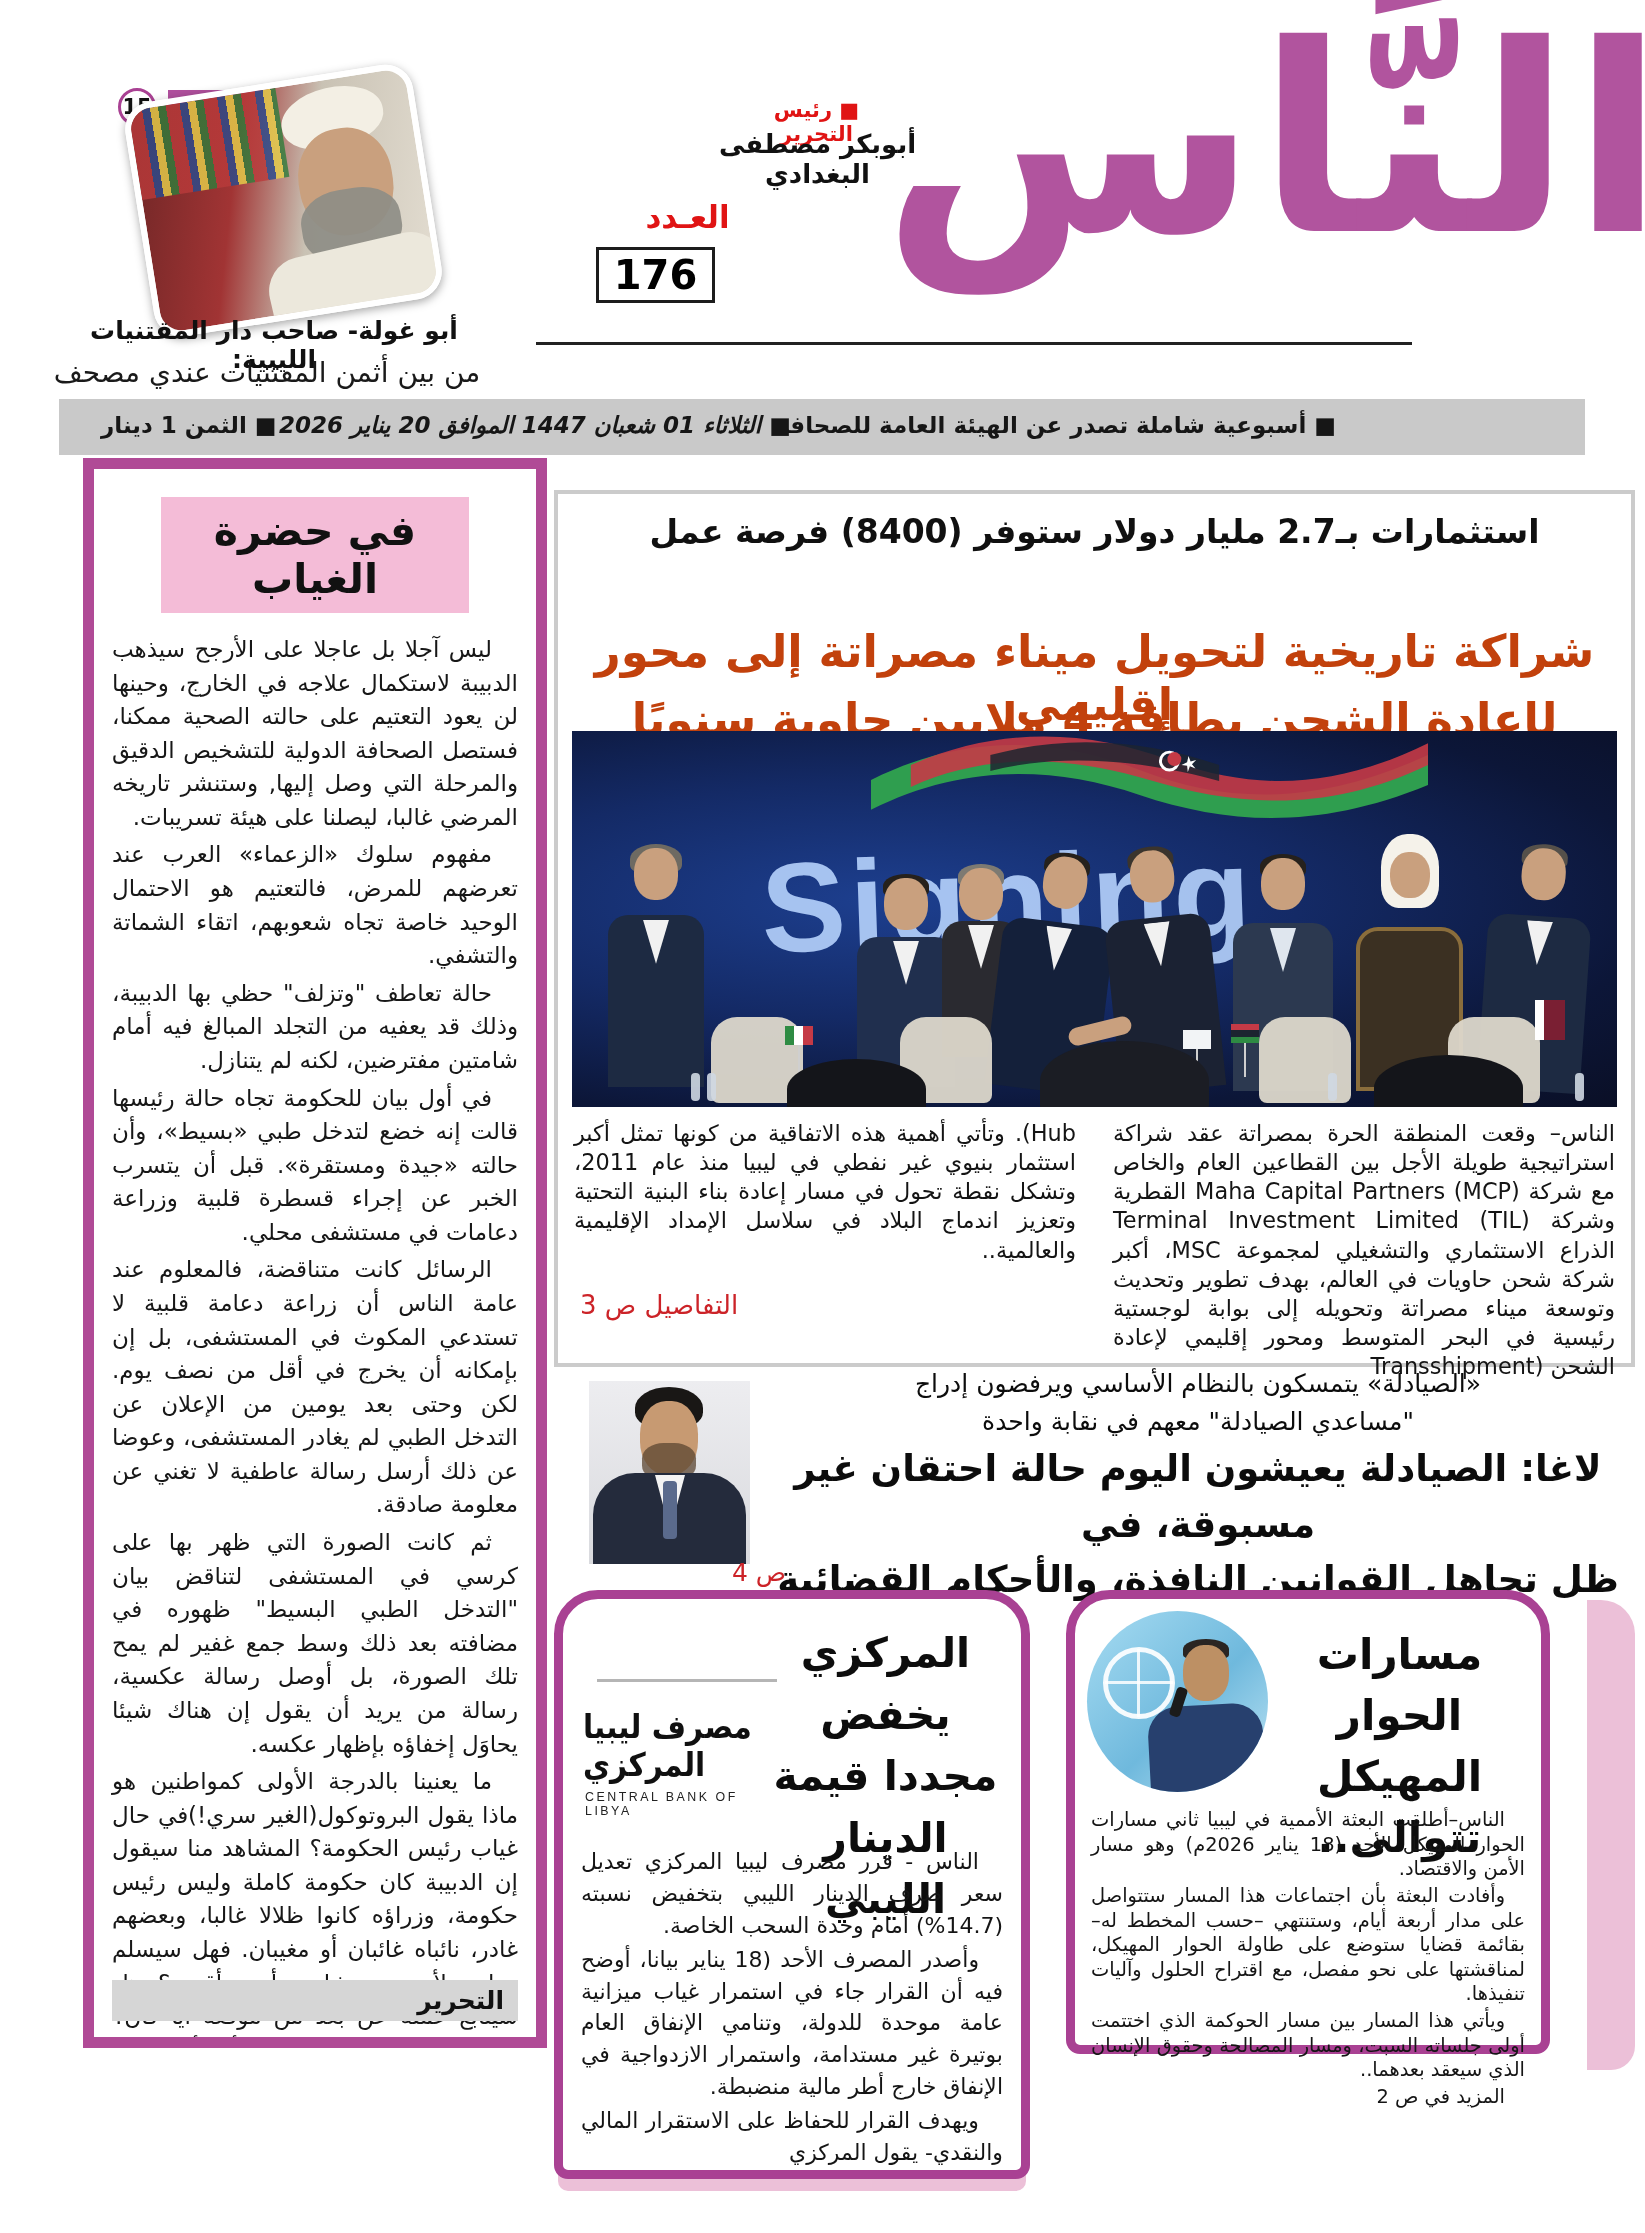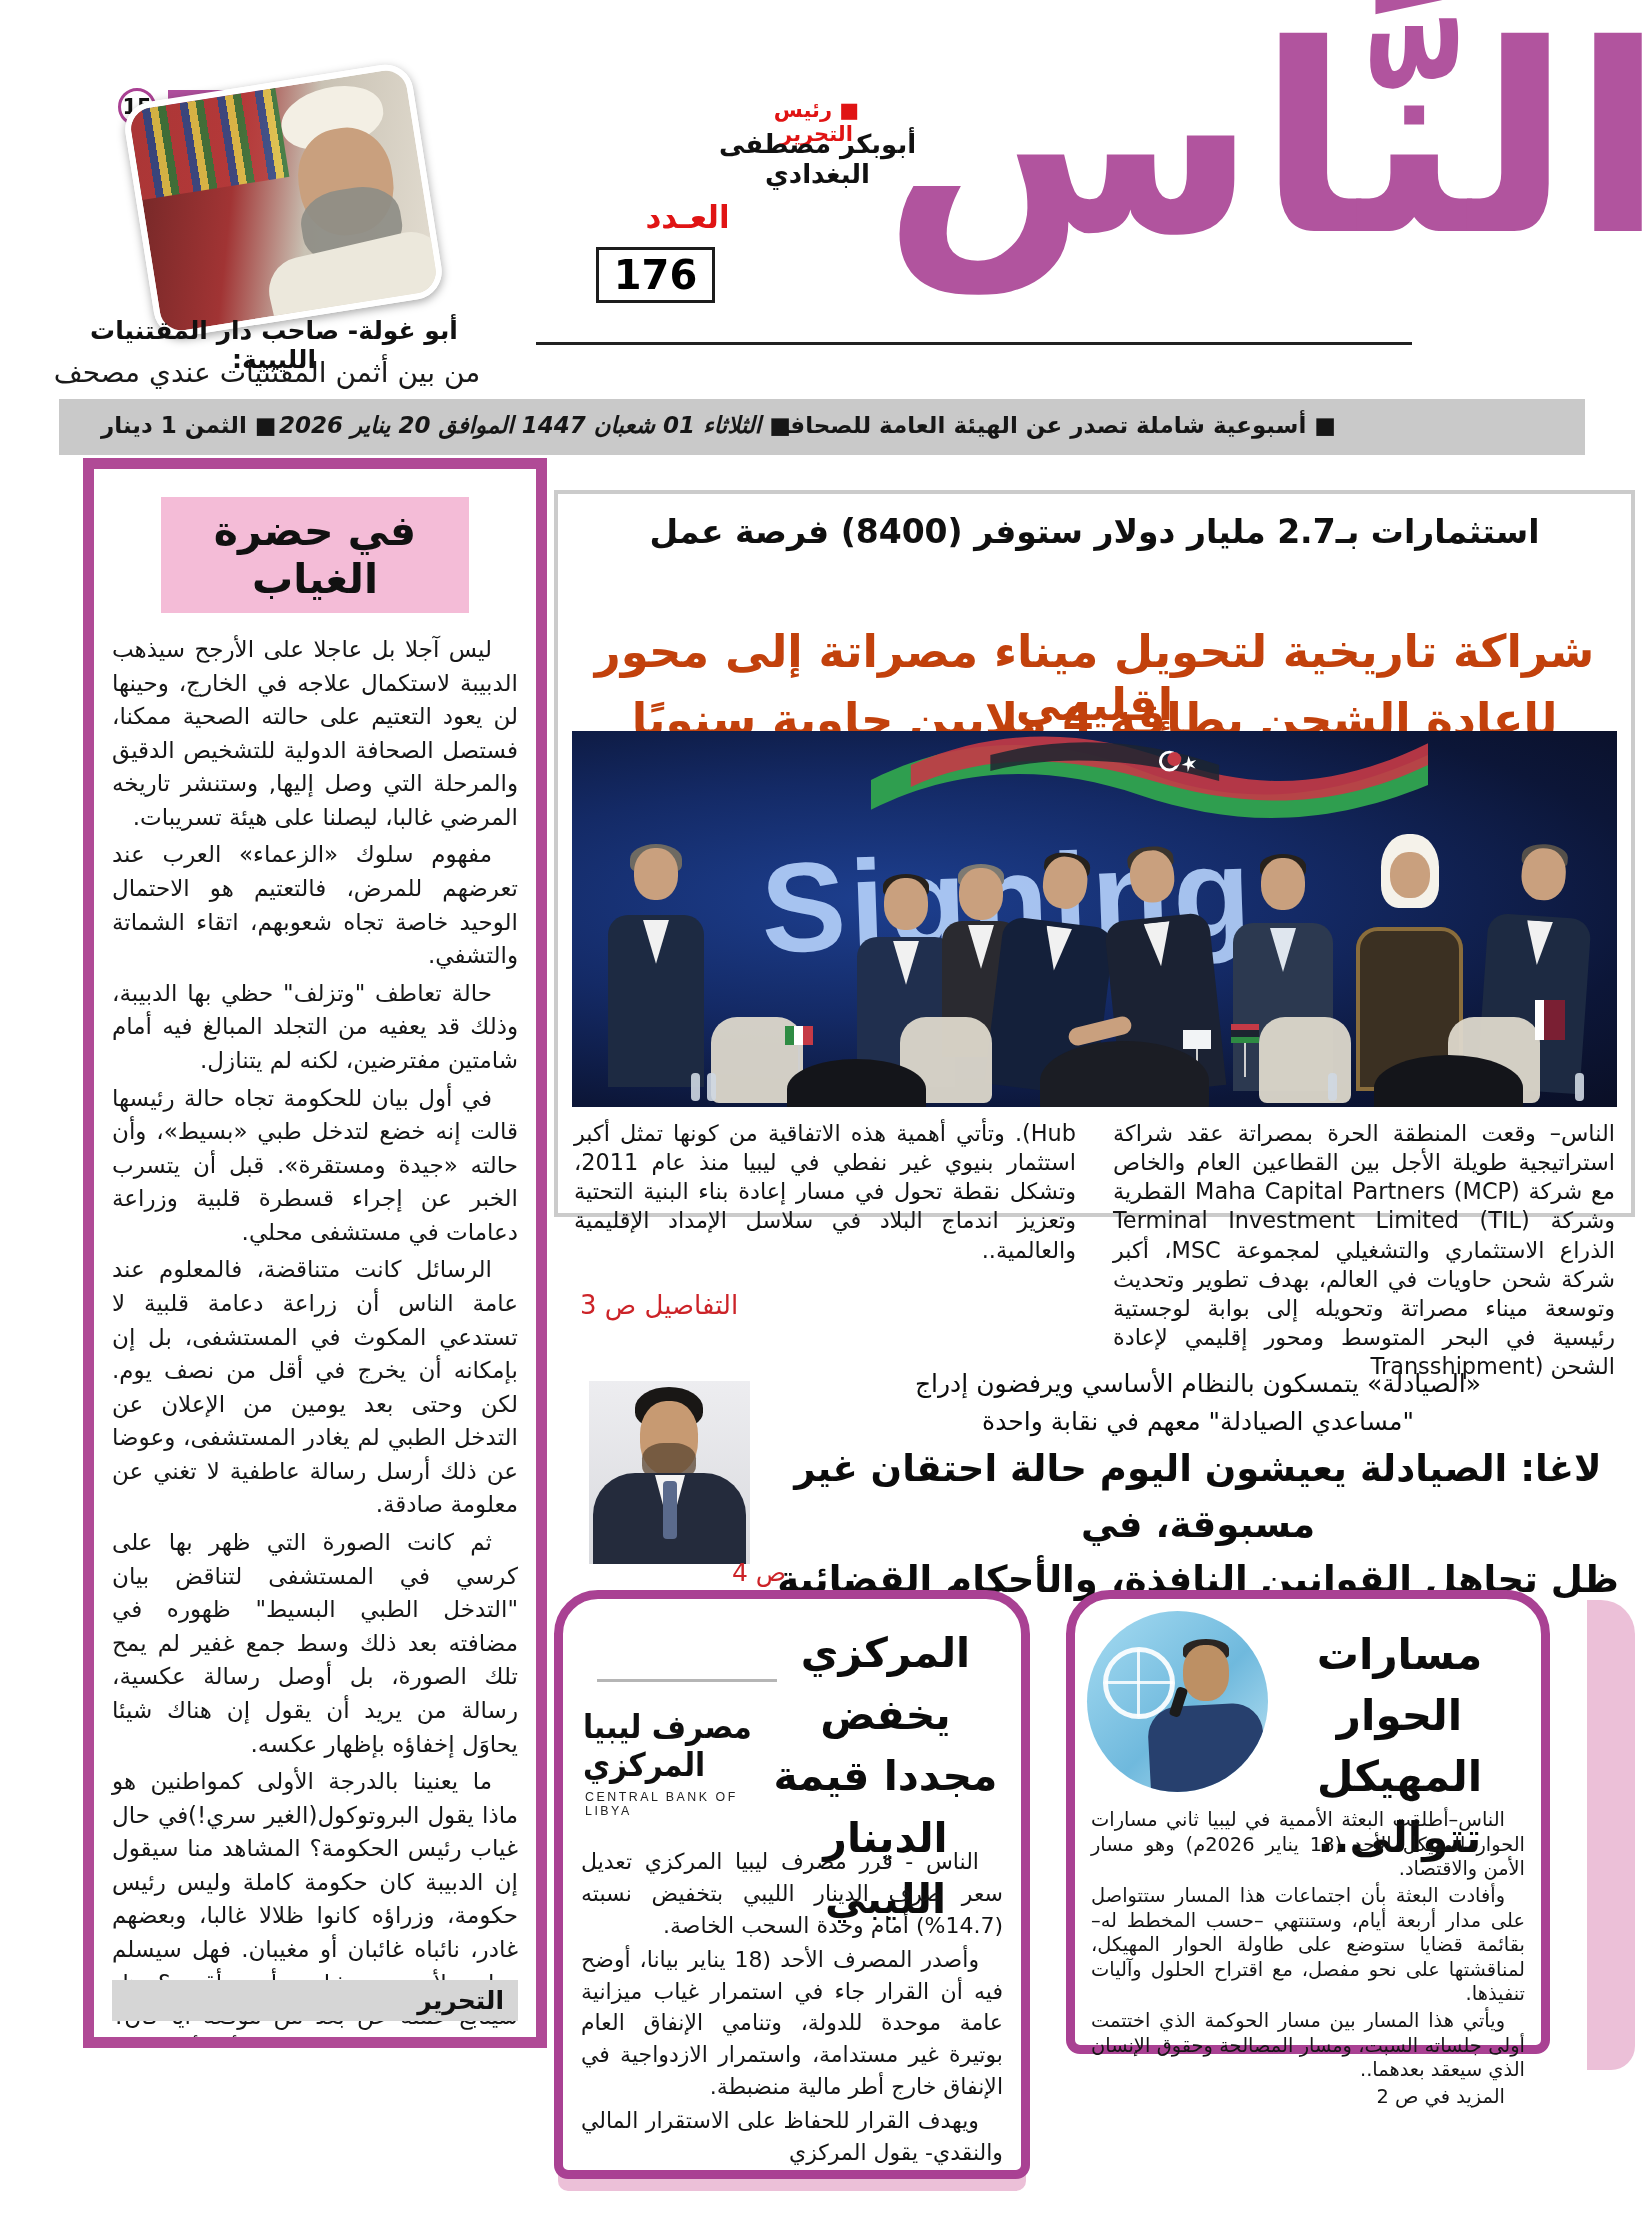--- a/index.html
+++ b/index.html
@@ -41,21 +41,21 @@
   .db-date { right:794px; font-style:italic; }
   .db-price { left:42px; direction:rtl;text-align:center; }
 
   
   .editorial { left:84px; top:458px; width:464px; height:1590px; border:11px solid #b04a96; background:#fff; padding:12px 18px; overflow:hidden; }
   .ed-title { width:308px; margin:16px auto 20px; background:#f4bcd7; text-align:center; font-size:41px; font-weight:bold; padding:10px 4px; color:#111; }
   .editorial p { font-size:23px; line-height:1.46; text-align:justify; text-indent:26px; color:#171717; margin-bottom:4px; }
   .ed-signature { position:absolute; left:18px; right:18px; bottom:16px; background:#d6d6d6; font-size:25px; font-weight:bold; padding:6px 14px; color:#111; }
 
   
-  .lead-box { left:555px; top:490px; width:1081px; height:727px; border:4px solid #cbcbcb; background:#fff; }
+  .lead-box { left:555px; top:490px; width:1081px; height:877px; border:4px solid #cbcbcb; background:#fff; }
   .lead-kicker { position:absolute; left:10px; right:10px; text-align:center; font-size:33px; font-weight:700; color:#101010; }
   .lk1 { top:18px; } .lk2 { top:74px; }
   .lead-head { position:absolute; left:10px; right:10px; text-align:center; font-size:45px; font-weight:700; color:#c2410c; letter-spacing:-1px; }
   .lh1 { top:131px; } .lh2 { top:199px; }
   .lead-photo { position:absolute; left:14px; top:237px; width:1045px; height:376px; overflow:hidden;
     background:radial-gradient(ellipse at 30% 45%, #1d3f8f 0%, #142a66 40%, #0c1638 75%, #0a0f26 100%); }
   .signing-word { position:absolute; left:189px; top:96px; font-family:"Liberation Sans", sans-serif;
     font-size:127px; font-weight:bold; color:rgba(185,214,255,.88); transform:rotate(-2deg); letter-spacing:4px; direction:ltr; }
   .ribbon { position:absolute; left:299px; top:-6px; width:557px; height:100px; direction:ltr; }
   .person { position:absolute; }

